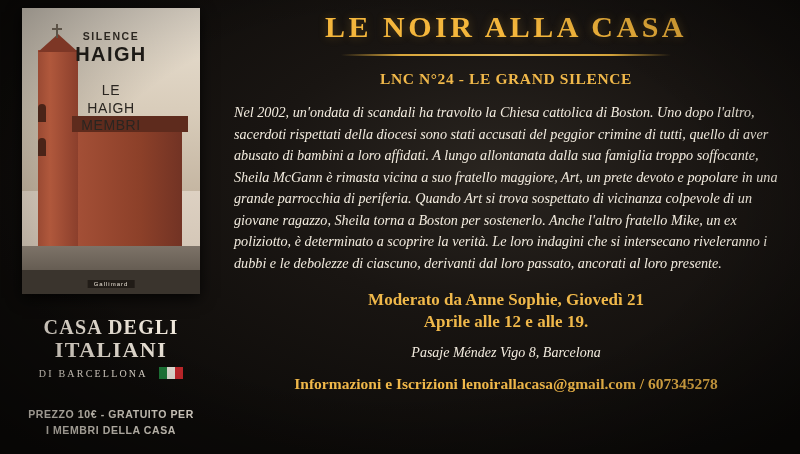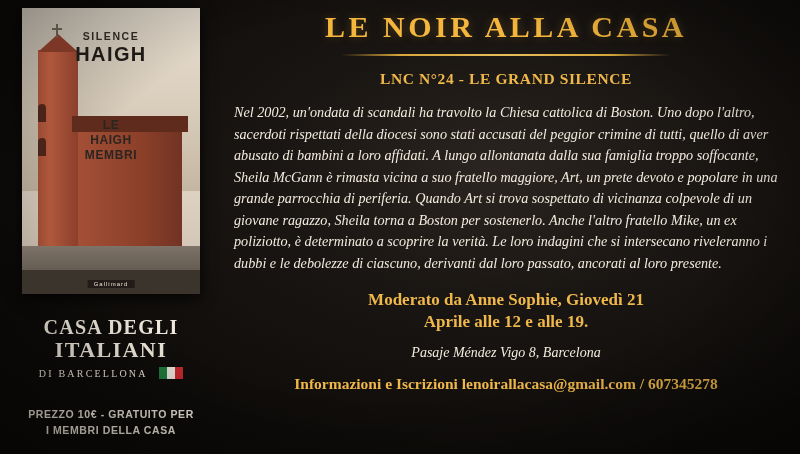--- a/index.html
+++ b/index.html
@@ -77,25 +77,24 @@
     color: #1d1a16;
     margin-top: 1px;
   }
   .cover-title {
     position: absolute;
     left: 0; right: 0;
     top: 74px;
     text-align: center;
     z-index: 5;
     color: #2a2520;
-    font-size: 12px;
-    font-weight: bold;
+    font-size: 14px;
+    font-weight: normal;
     letter-spacing: 0.6px;
     line-height: 1.25;
-    margin-top: 36px;
   }
   
   .tower {
     position: absolute;
     left: 16px;
     top: 42px;
     width: 40px;
     height: 200px;
     background: linear-gradient(90deg, #9a4a33 0%, #b0583c 30%, #8b3f2c 100%);
     z-index: 3;

